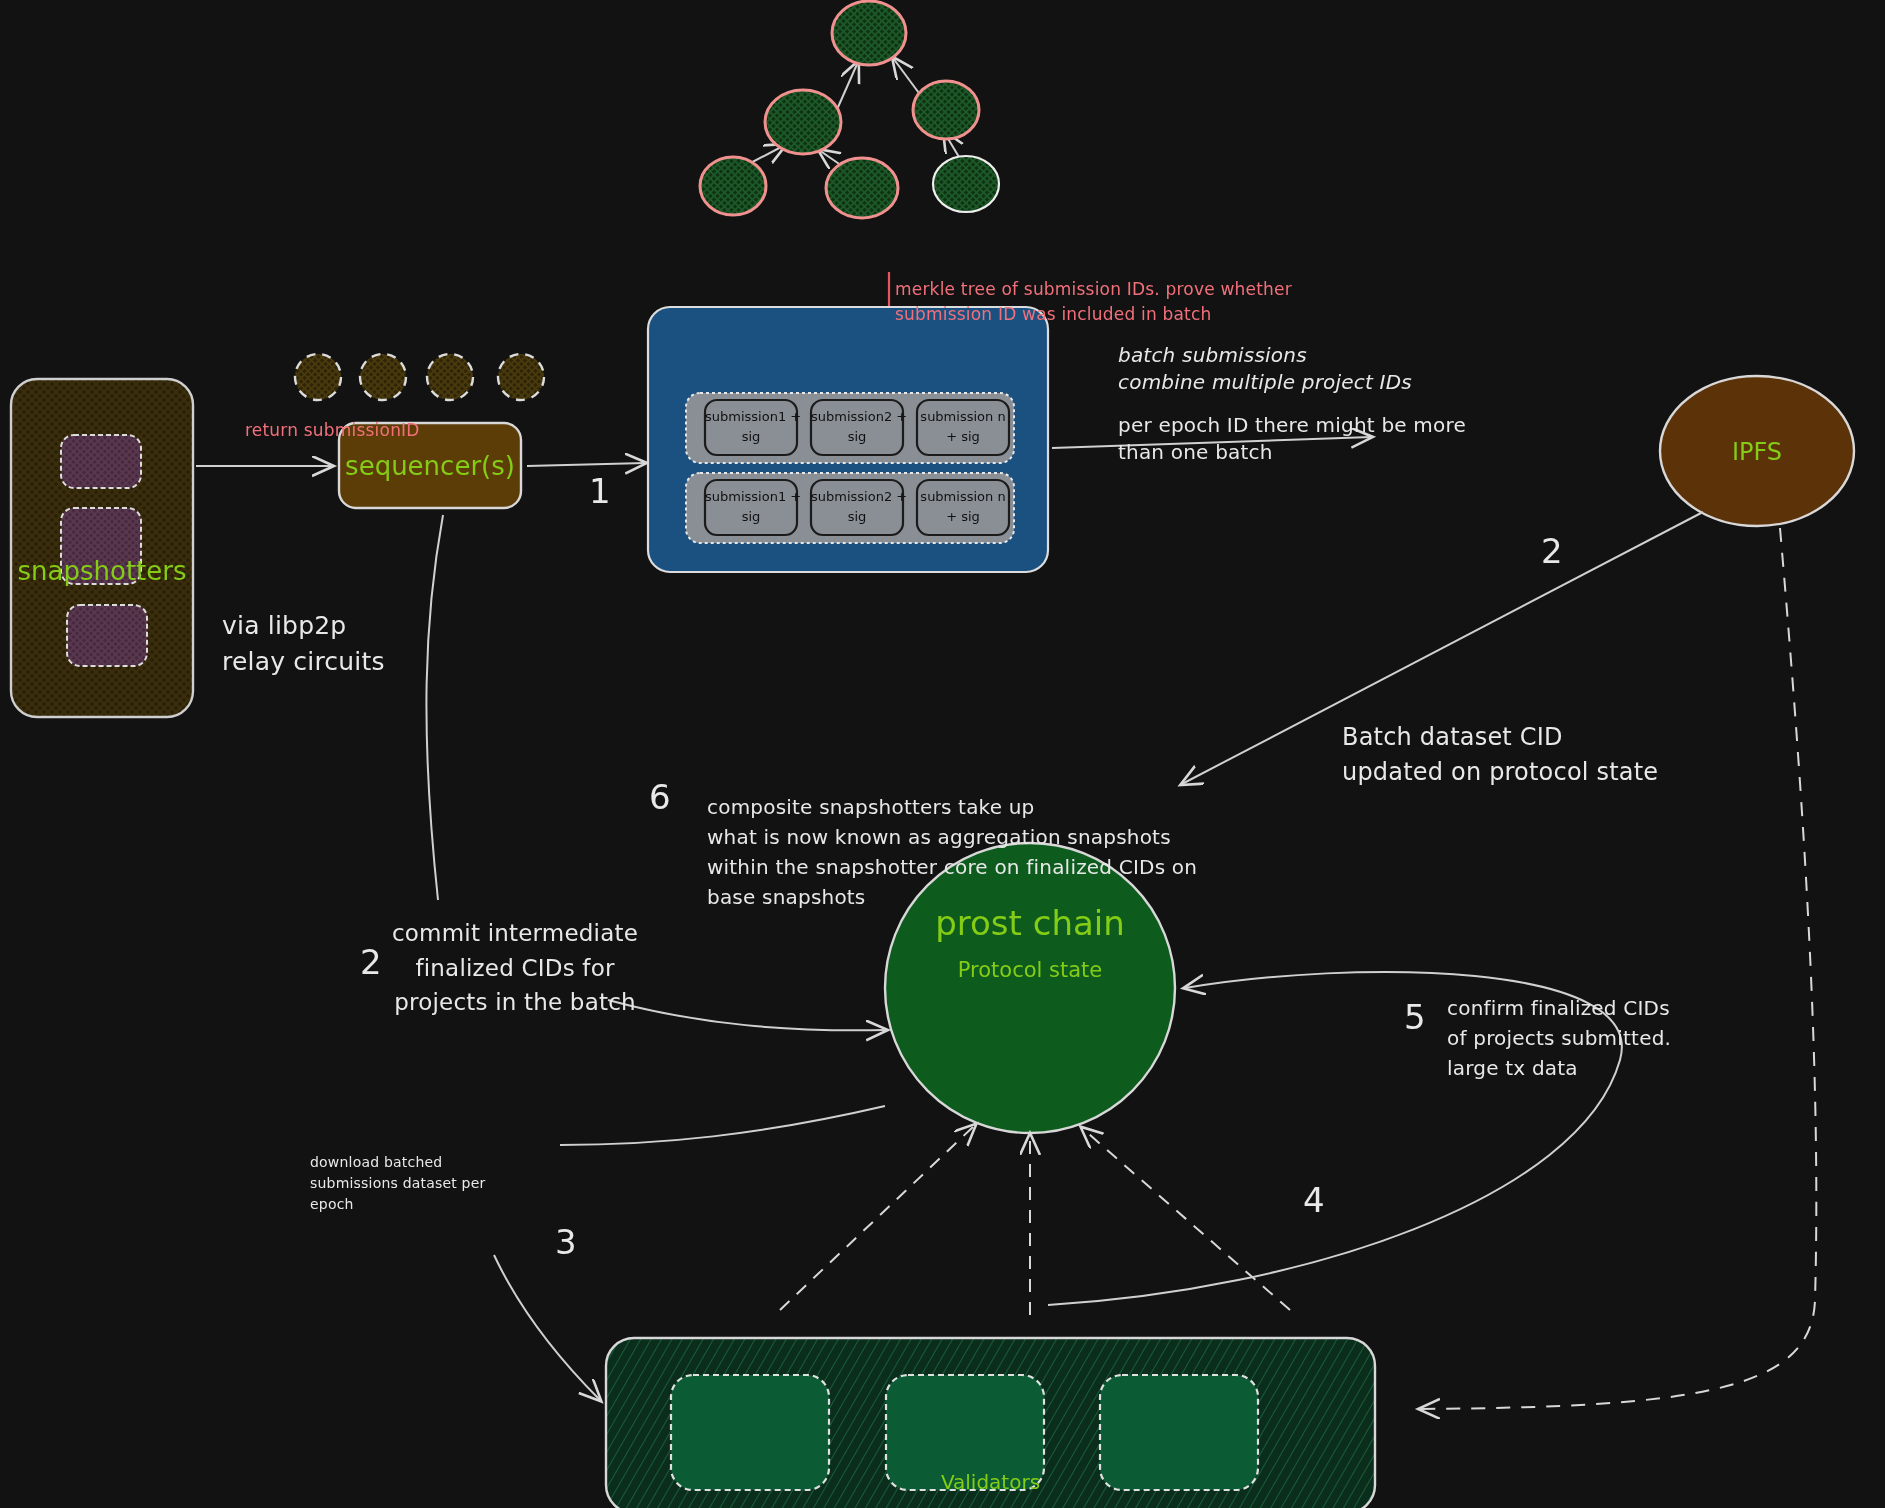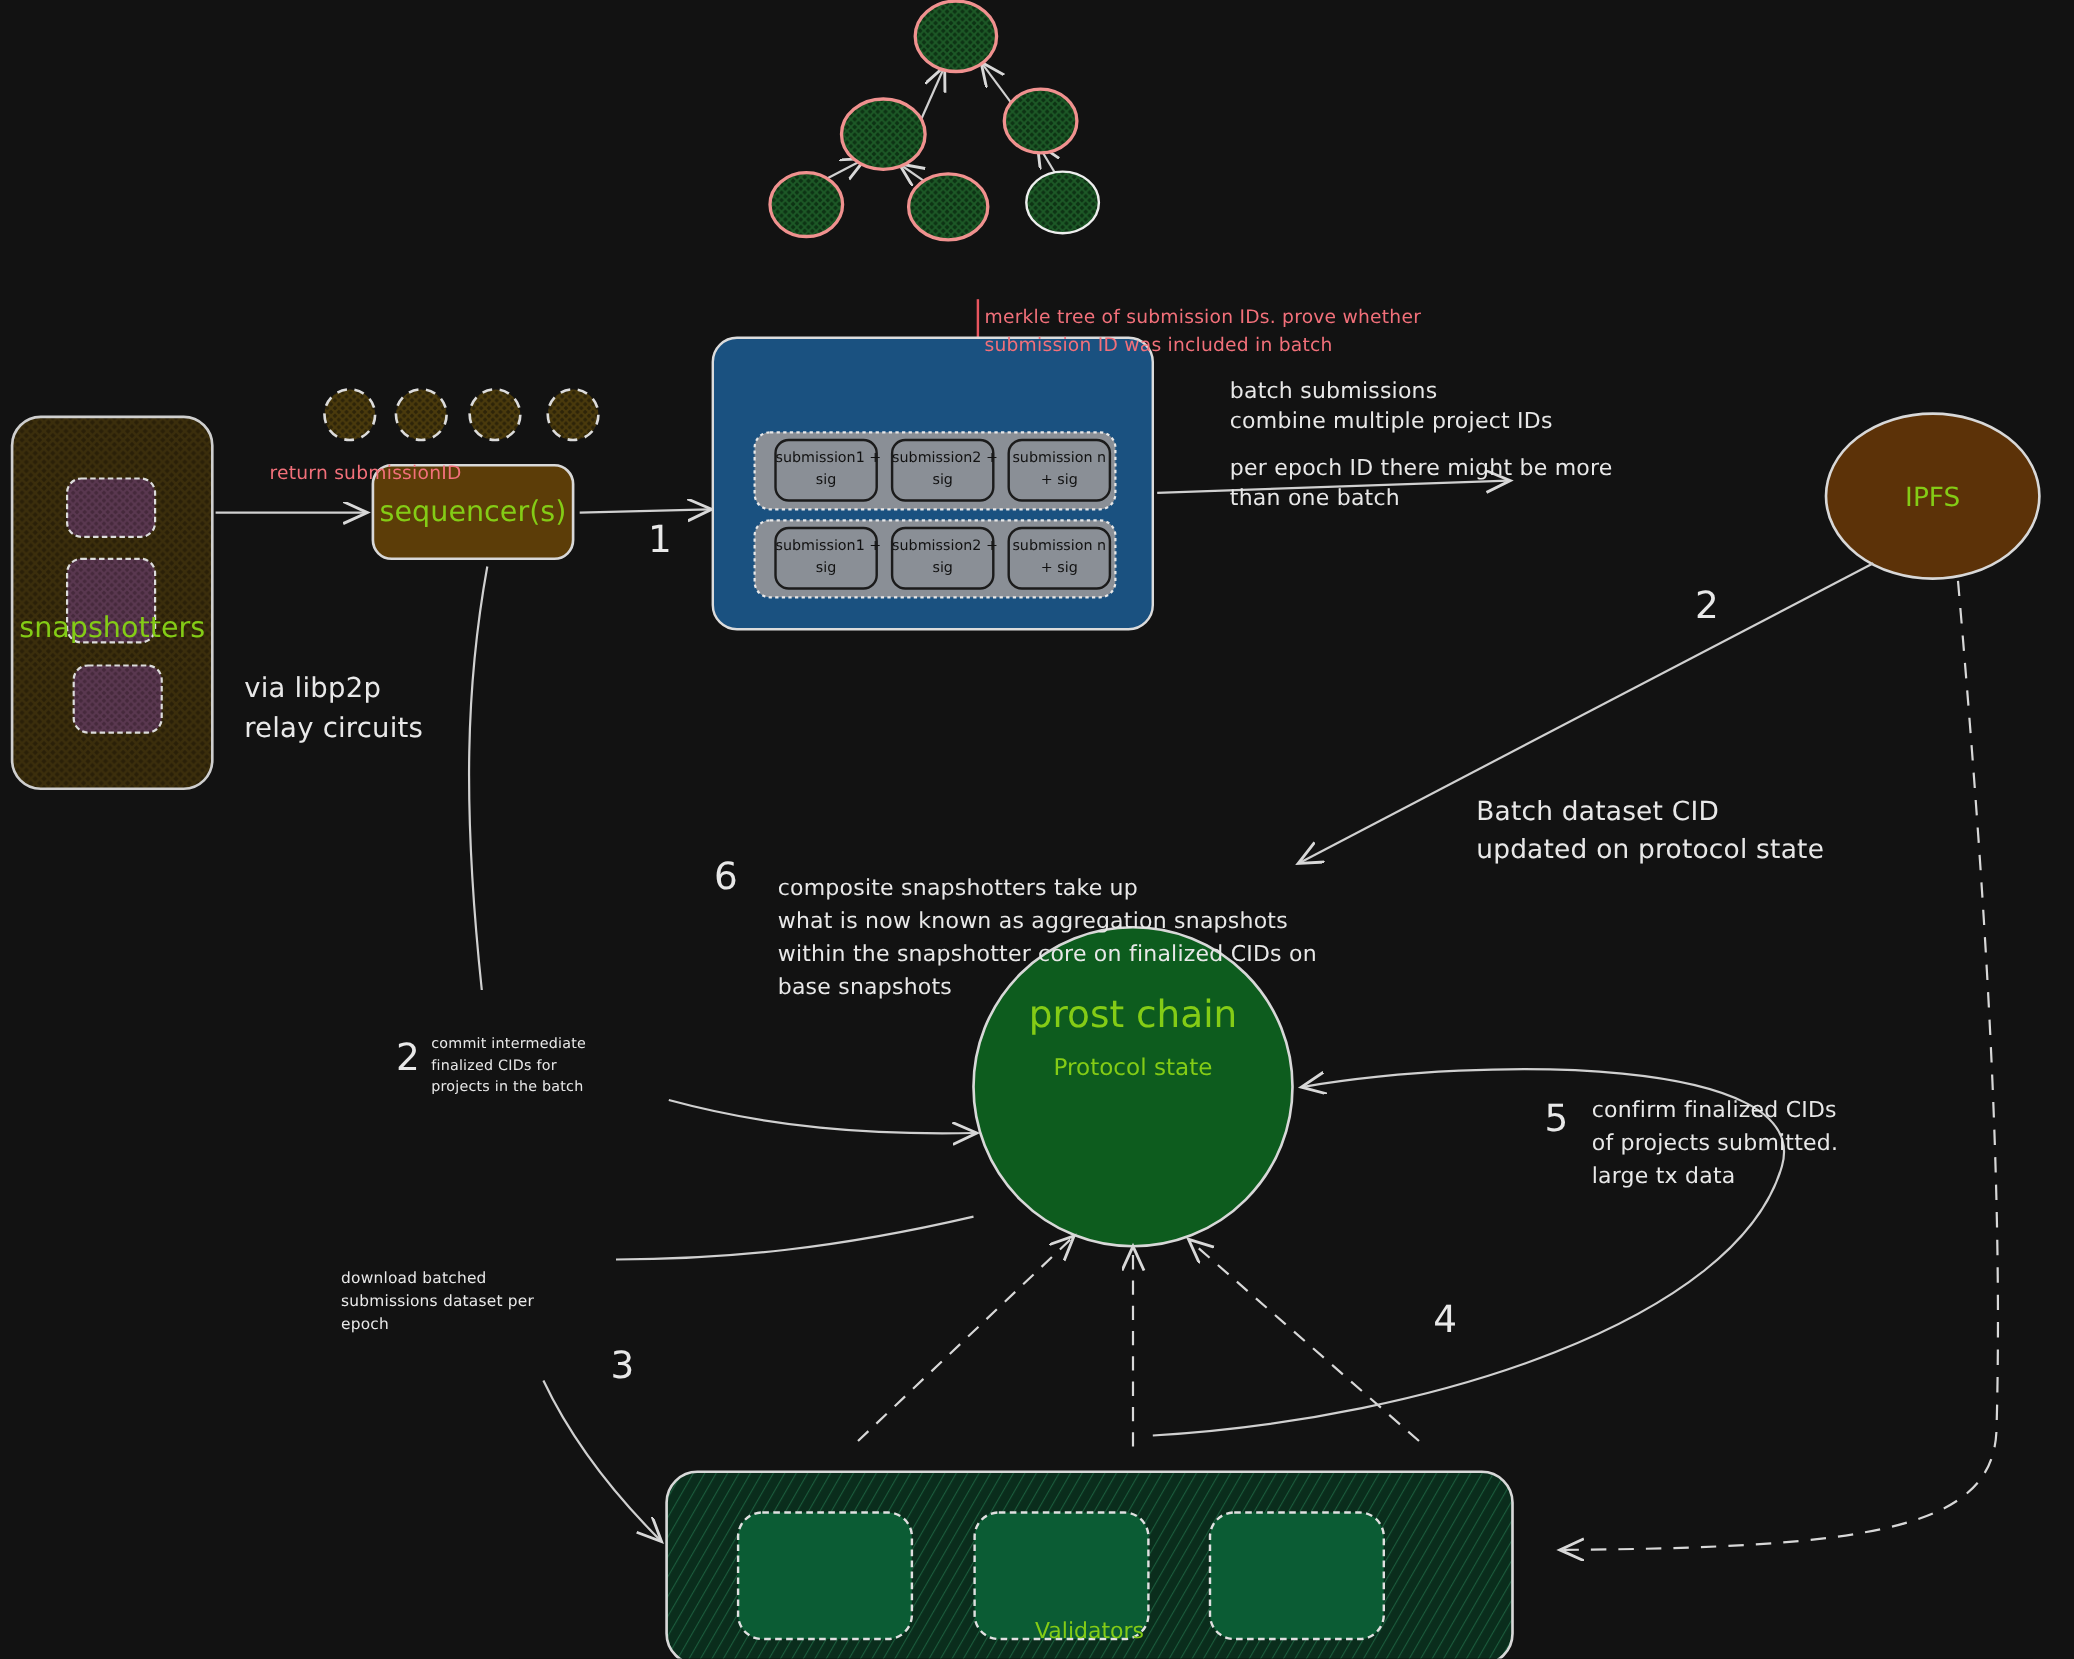--- a/index.html
+++ b/index.html
@@ -172,21 +172,21 @@
       <rect x="606" y="1338" width="769" height="175" rx="28" ry="28" fill="url(#hatchValidator)" stroke="#d8d8d8" stroke-width="2.4"></rect>
       <rect x="671" y="1375" width="158" height="115" rx="22" ry="22" fill="#0b5c34" stroke="#e0e0e0" stroke-width="2.2" stroke-dasharray="6 4"></rect>
       <rect x="886" y="1375" width="158" height="115" rx="22" ry="22" fill="#0b5c34" stroke="#e0e0e0" stroke-width="2.2" stroke-dasharray="6 4"></rect>
       <rect x="1100" y="1375" width="158" height="115" rx="22" ry="22" fill="#0b5c34" stroke="#e0e0e0" stroke-width="2.2" stroke-dasharray="6 4"></rect>
     </g>
   </svg>
 
   <div class="lbl red" style="left:895px; top:277px; font-size:17px; line-height:1.45;">merkle tree of submission IDs. prove whether
 submission ID was included in batch</div>
 
-  <div class="lbl" style="left:1118px; top:342px; font-size:20px;">batch submissions
+  <div class="lbl" style="left:1118px; top:342px; font-size:20px;font-style:italic;">batch submissions
 combine multiple project IDs</div>
 
   <div class="lbl" style="left:1118px; top:412px; font-size:20px;">per epoch ID there might be more
 than one batch</div>
 
   <div class="boxlabel" style="left:11px; top:556px; width:182px; font-size:26px;">snapshotters</div>
 
   <div class="lbl red" style="left:245px; top:419px; font-size:17px;">return submissionID</div>
 
   <div class="boxlabel" style="left:339px; top:451px; width:182px; font-size:26px;">sequencer(s)</div>
@@ -217,21 +217,21 @@
   <div class="num" style="left:649px; top:777px;">6</div>
   <div class="lbl" style="left:707px; top:752px; font-size:20px; line-height:1.5;margin-top:40px;">composite snapshotters take up
 what is now known as aggregation snapshots
 within the snapshotter core on finalized CIDs on
 base snapshots</div>
 
   <div class="lbl" style="left:1342px; top:720px; font-size:24px; line-height:1.45;">Batch dataset CID
 updated on protocol state</div>
 
   <div class="num" style="left:360px; top:942px;">2</div>
-  <div class="lbl" style="left:392px; top:940px; font-size:13px; line-height:1.5; text-align:left;">commit intermediate
+  <div class="lbl" style="left:392px; top:916px; font-size:23px; line-height:1.5; text-align:center;">commit intermediate
 finalized CIDs for
 projects in the batch</div>
 
   <div class="boxlabel" style="left:885px; top:903px; width:290px; font-size:34px;">prost chain</div>
   <div class="boxlabel" style="left:885px; top:958px; width:290px; font-size:21px;">Protocol state</div>
 
   <div class="num" style="left:1404px; top:997px;">5</div>
   <div class="lbl" style="left:1447px; top:993px; font-size:20px; line-height:1.5;">confirm finalized CIDs
 of projects submitted.
 large tx data</div>

